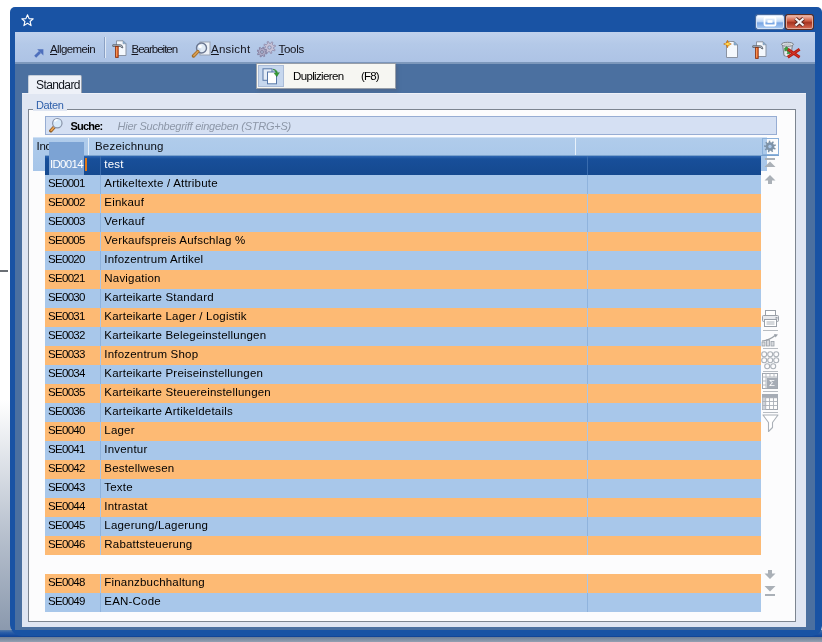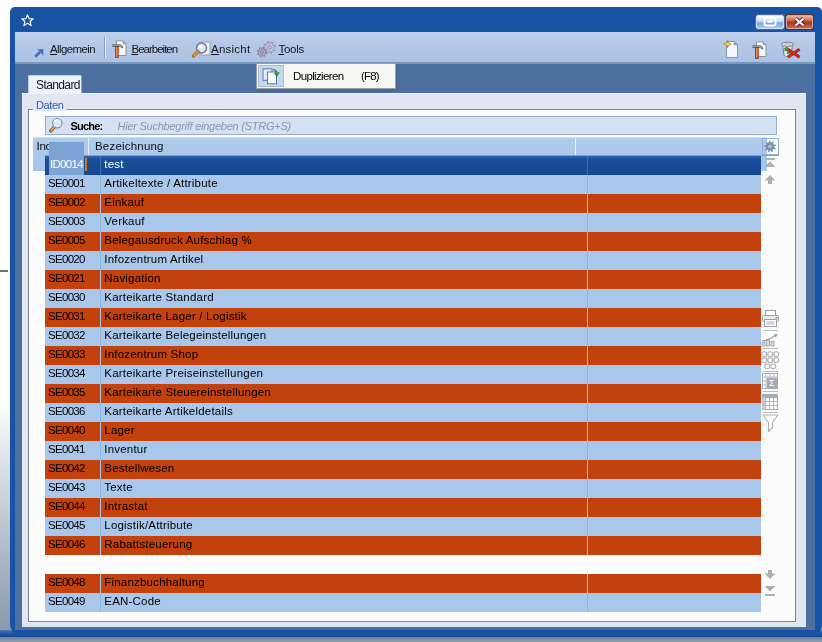--- a/index.html
+++ b/index.html
@@ -39,21 +39,21 @@
 
 #ghead{left:33px;top:137px;width:734px;height:34px;background:linear-gradient(#b0cceb,#a6c5e9);border-top:1px solid #cfe0f4;box-sizing:border-box;}
 #ghead .ht{position:absolute;top:2px;font-size:11.5px;color:#0a0e14;}
 #gearcell{left:761.5px;top:137.5px;width:17px;height:17px;border:1px solid #8ab0da;box-sizing:border-box;}
 #headline{left:45px;top:155px;width:734px;height:1px;background:#7aa2ce;}
 
 .row{position:absolute;left:45px;width:716px;height:19px;font-size:11.5px;color:#000;}
 .row .c1{position:absolute;left:3px;top:1.5px;letter-spacing:-0.7px;}
 .row .c2{position:absolute;left:59.3px;top:1.5px;letter-spacing:0.2px;}
 .row.b{background:#a8c7ea;}
-.row.w{background:#c2410c;}
+.row.w{background:#fdba74;}
 .row.sel{background:linear-gradient(#2f67b2,#184f9a 15%,#15498f);color:#fff;}
 .vsep{position:absolute;top:0;width:1px;height:19px;}
 
 .gico{position:absolute;}
 .divid{position:absolute;left:763px;width:15px;height:1px;background:#b7bcc2;}
 
 #menu{left:256px;top:63px;width:140px;height:26px;background:#f6f6f2;border:1px solid #979ea8;box-shadow:2px 2px 3px rgba(80,90,110,0.35);box-sizing:border-box;}
 #menuicon{left:258px;top:65px;width:26px;height:22px;background:#c6d7ee;border:1px solid #aabcd8;box-sizing:border-box;}
 #mtext{left:293px;top:70px;font-size:11.5px;color:#000;letter-spacing:-0.65px;}
 #mkey{left:361px;top:70px;font-size:11.5px;color:#000;letter-spacing:-0.85px;}
@@ -197,21 +197,21 @@
         <div class="vsep" style="left:542px;background:#aac6e6;"></div>
       </div>
   <div class="row b" style="top:213px;">
         <span class="c1">SE0003</span>
         <span class="c2">Verkauf</span>
         <div class="vsep" style="left:54.5px;background:#8fb3dd;"></div>
         <div class="vsep" style="left:542px;background:#8fb3dd;"></div>
       </div>
   <div class="row w" style="top:232px;">
         <span class="c1">SE0005</span>
-        <span class="c2">Belegausdruck Aufschlag %</span>
+        <span class="c2">Verkaufspreis Aufschlag %</span>
         <div class="vsep" style="left:54.5px;background:#aac6e6;"></div>
         <div class="vsep" style="left:542px;background:#aac6e6;"></div>
       </div>
   <div class="row b" style="top:251px;">
         <span class="c1">SE0020</span>
         <span class="c2">Infozentrum Artikel</span>
         <div class="vsep" style="left:54.5px;background:#8fb3dd;"></div>
         <div class="vsep" style="left:542px;background:#8fb3dd;"></div>
       </div>
   <div class="row w" style="top:270px;">
@@ -287,21 +287,21 @@
         <div class="vsep" style="left:542px;background:#8fb3dd;"></div>
       </div>
   <div class="row w" style="top:498px;">
         <span class="c1">SE0044</span>
         <span class="c2">Intrastat</span>
         <div class="vsep" style="left:54.5px;background:#aac6e6;"></div>
         <div class="vsep" style="left:542px;background:#aac6e6;"></div>
       </div>
   <div class="row b" style="top:517px;">
         <span class="c1">SE0045</span>
-        <span class="c2">Logistik/Attribute</span>
+        <span class="c2">Lagerung/Lagerung</span>
         <div class="vsep" style="left:54.5px;background:#8fb3dd;"></div>
         <div class="vsep" style="left:542px;background:#8fb3dd;"></div>
       </div>
   <div class="row w" style="top:536px;">
         <span class="c1">SE0046</span>
         <span class="c2">Rabattsteuerung</span>
         <div class="vsep" style="left:54.5px;background:#aac6e6;"></div>
         <div class="vsep" style="left:542px;background:#aac6e6;"></div>
       </div>
   <div class="row b" style="top:583px;text-align:center;">

